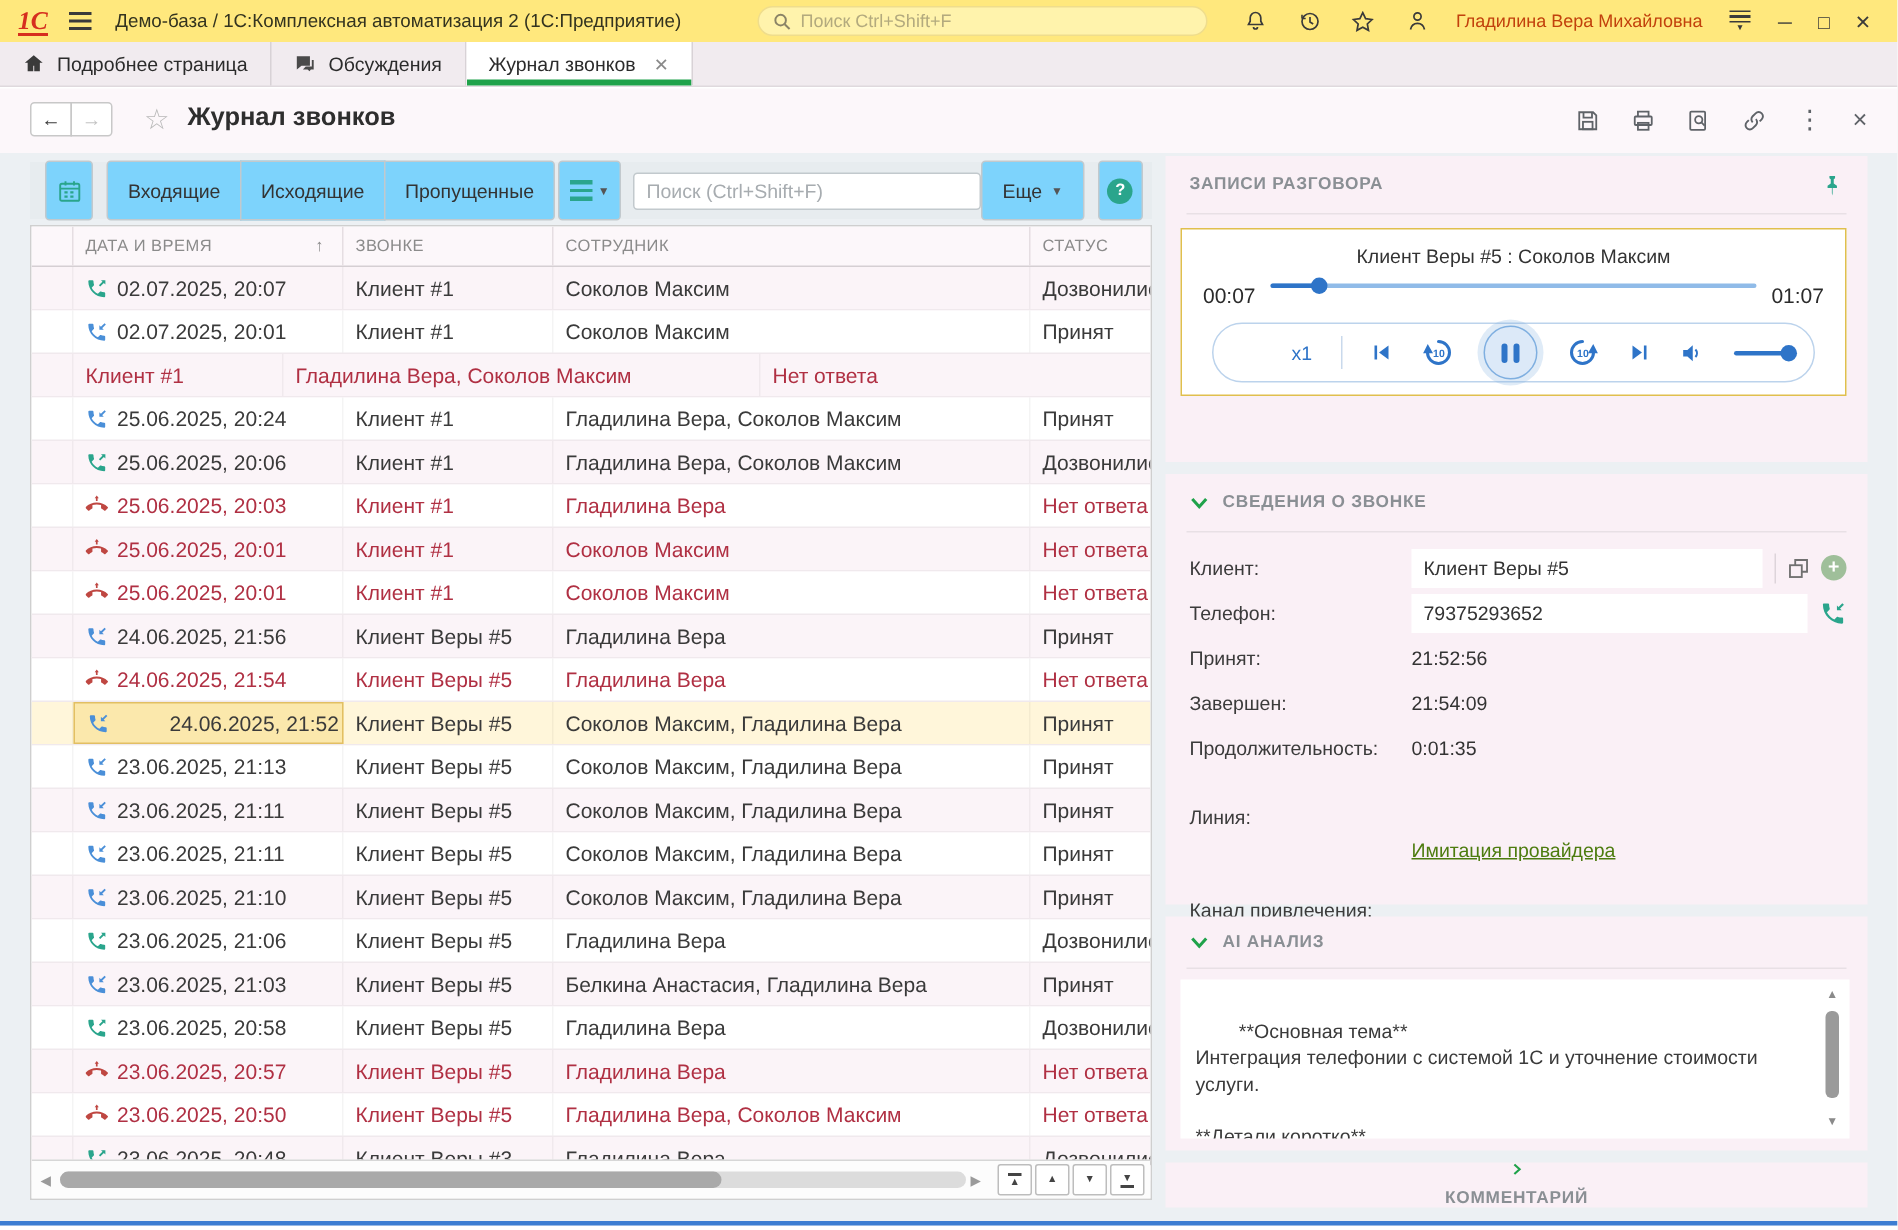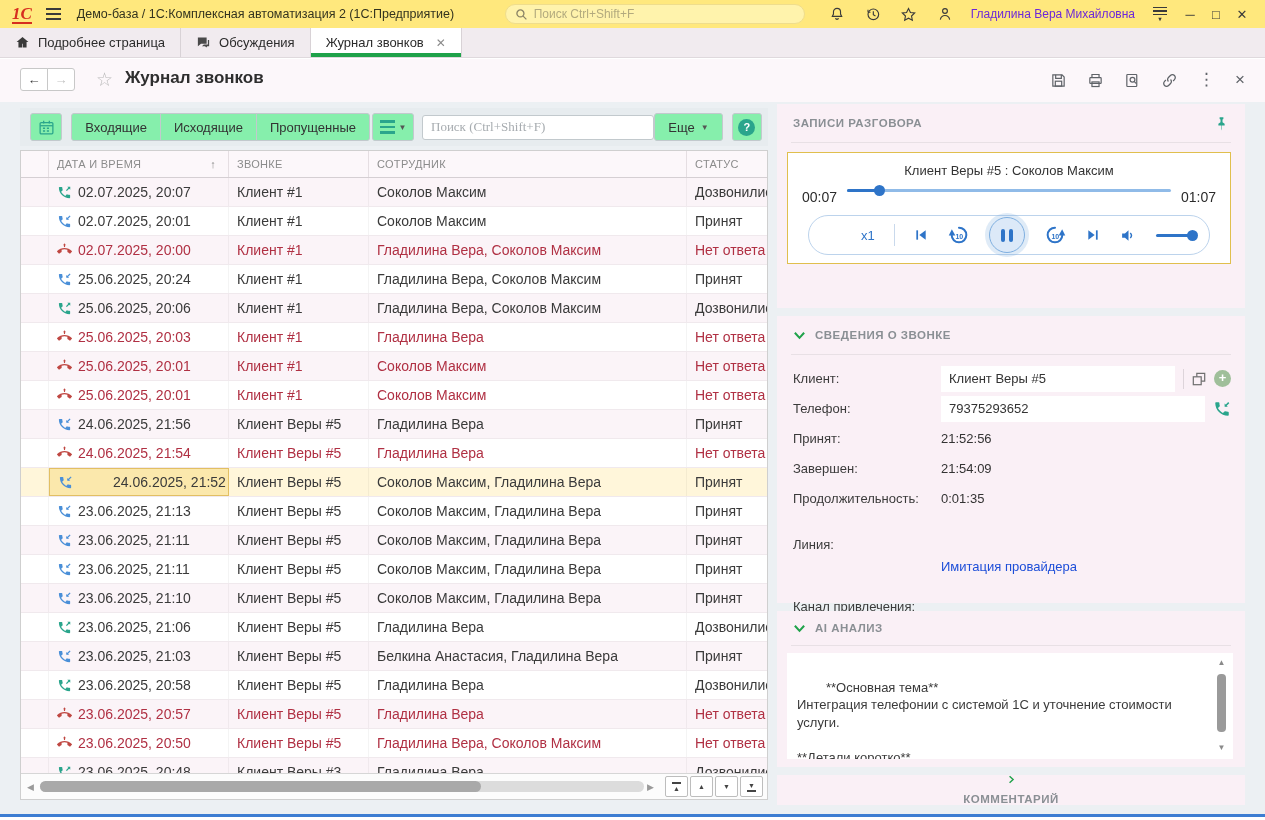--- a/index.html
+++ b/index.html
@@ -9,21 +9,21 @@
 
   
   .topbar { position:absolute; left:0; top:0; width:100%; height:28px; background:#FFE87D; display:flex; align-items:center; padding:0 10px 0 12px; }
   .logo1c { font-family:"Liberation Serif",serif; font-weight:bold; font-style:italic; font-size:17px; color:#D62E1F; border-bottom:2px solid #D62E1F; line-height:17px; margin-right:14px; }
   .burger { display:flex; flex-direction:column; gap:3px; margin-right:16px; cursor:pointer; }
   .burger i { display:block; width:15px; height:2px; background:#3a3a3a; }
   .wtitle { font-size:12.5px; color:#33331f; white-space:nowrap; }
   .tsearch { margin-left:auto; margin-right:14px; width:300px; height:20px; background:#FFF3AC; border:1px solid #EFDD8C; border-radius:10px; display:flex; align-items:center; padding:0 9px; gap:6px; }
   .tsearch span { font-size:12px; color:#B3AA7E; }
   .ticon { width:20px; height:20px; display:flex; align-items:center; justify-content:center; margin:0 8px; cursor:pointer; }
-  .uname { font-size:12px; color:#6d28d9; margin:0 8px; white-space:nowrap; }
+  .uname { font-size:12px; color:#c2410c; margin:0 8px; white-space:nowrap; }
   .svcmenu { display:flex; flex-direction:column; align-items:center; gap:2px; margin:0 10px; cursor:pointer;}
   .svcmenu i { display:block; width:14px; height:1.6px; background:#3a3a3a; }
   .svcmenu b { font-size:6px; color:#3a3a3a; line-height:4px; }
   .winbtn { font-size:13px; color:#3a3a3a; width:26px; text-align:center; cursor:pointer; }
 
   
   .tabbar { position:absolute; left:0; top:28px; width:100%; height:30px; background:#F1EBEF; border-bottom:1px solid #DFD9DD; display:flex; }
   .tab { display:flex; align-items:center; gap:8px; padding:0 15px; border-right:1px solid #D8D2D6; font-size:13px; color:#2b2b2b; cursor:pointer; }
   .tab.active { background:#fff; box-shadow:inset 0 -4px 0 #1FA24A; }
   .tabx { color:#8a8a8a; font-size:12px; margin-left:4px; }
@@ -38,31 +38,31 @@
   .ptitle { position:absolute; left:125px; top:9px; font-size:17px; font-weight:600; color:#2e2e2e; }
   .headicons { position:absolute; right:20px; top:12px; display:flex; gap:20px; align-items:center; }
   .hicon { cursor:pointer; color:#5f6368; font-size:15px; line-height:18px; }
 
   
   .content { position:absolute; left:0; top:102px; width:100%; height:715px; background:#ECF0F3; }
   .bottomedge { position:absolute; left:0; bottom:0; width:100%; height:3px; background:#3D7DD2; }
 
   
   .ltoolbar { position:absolute; left:20px; top:6px; width:748px; height:38px; background:#E7ECEF; display:flex; align-items:center; padding:0 6px 0 10px; }
-  .tbtn { background:#86efac; border:1px solid #C2C9CD; border-radius:3px; height:28px; font-size:13px; color:#333; display:flex; align-items:center; justify-content:center; padding:0 13px; cursor:pointer; white-space:nowrap; }
+  .tbtn { background:#7dd3fc; border:1px solid #C2C9CD; border-radius:3px; height:40px; font-size:13px; color:#333; display:flex; align-items:center; justify-content:center; padding:0 13px; cursor:pointer; white-space:nowrap; }
   .icobtn { width:33px; padding:0; }
   .seg { display:flex; margin-left:9px; }
   .seg .tbtn { border-radius:0; margin-left:-1px; }
   .seg .tbtn:first-child { border-radius:3px 0 0 3px; margin-left:0; }
   .seg .tbtn:last-child { border-radius:0 3px 3px 0; }
   .menubtn { margin-left:2px; width:42px; gap:4px; }
   .menubtn .bars { display:flex; flex-direction:column; gap:3px; }
   .menubtn .bars i { display:block; width:15px; height:2.4px; background:#2AA58C; }
   .caret { font-size:8px; color:#555; }
-  .lsearch { margin-left:8px; width:237px; height:25px; border:1px solid #C2C9CD; border-radius:3px; font-size:13px; padding:0 8px; color:#a16207; font-family:Liberation Serif, serif; background:#fff; }
+  .lsearch { margin-left:8px; width:237px; height:25px; border:1px solid #C2C9CD; border-radius:3px; font-size:13px; padding:0 8px; color:#a16207; font-family:Liberation Sans, sans-serif; background:#fff; }
   .lsearch::placeholder { color:#A7ACB0; }
   .morebtn { margin-left:auto; gap:6px; }
   .helpbtn { margin-left:9px; width:31px; padding:0; }
   .helpbtn .q { width:17px; height:17px; border-radius:50%; background:#2AA58C; color:#fff; font-size:11px; font-weight:bold; display:flex; align-items:center; justify-content:center; }
 
   
   .tablewrap { position:absolute; left:20px; top:48px; width:748px; height:650px; background:#fff; border:1px solid #CFCFCF; overflow:hidden; }
   .thead { display:flex; height:27px; background:#FCF7FA; border-bottom:1px solid #D5CFD3; align-items:center; font-size:11px; color:#8B8B8B; letter-spacing:.3px; }
   .thead .hc { height:100%; display:flex; align-items:center; padding-left:8px; border-right:1px solid #E5DEE2; }
   .sortarrow { margin-left:auto; padding-right:12px; font-size:11px; }
@@ -117,21 +117,21 @@
 
   
   .fields { padding:8px 14px 12px 16px; }
   .frow { display:flex; align-items:center; min-height:27px; margin-top:3px; font-size:13px; color:#3b3b3b; }
   .flabel { width:148px; flex:none; }
   .fbox { flex:1; height:26px; background:#fff; display:flex; align-items:center; padding-left:8px; color:#333; }
   .factions { display:flex; align-items:center; gap:8px; padding-left:8px; }
   .vline { width:1px; height:20px; background:#DDD4DA; }
   .pluscirc { width:17px; height:17px; border-radius:50%; background:#9FBF9A; color:#fff; font-size:13px; line-height:15px; text-align:center; font-weight:bold; cursor:pointer; }
   .fval { color:#333; }
-  .flink { color:#1d4ed8; cursor:pointer;margin-top:44px; }
+  .flink { color:#4d7c0f; text-decoration:underline; cursor:pointer;margin-top:44px; }
   .morerow { display:flex; align-items:center; gap:7px; margin-top:8px; font-size:13px; }
 
   
   .aibody { margin:8px 12px 12px 10px; height:106px; background:#fff; position:relative; padding:8px 30px 8px 10px; font-size:13px; line-height:1.35; color:#3a3a3a; white-space:pre-wrap; overflow:hidden; }
   .aiscroll { position:absolute; right:5px; top:5px; bottom:5px; width:13px; }
   .aiarrow { position:absolute; left:0; width:13px; text-align:center; font-size:8px; color:#8a8a8a; }
   .aithumb { position:absolute; left:2px; top:16px; width:9px; height:58px; background:#9a9a9a; border-radius:4px; }
 
   .commenthead { height:30px;flex-direction:column; }
 </style>
@@ -321,30 +321,20 @@
               </svg>
             </span>
             <span>02.07.2025, 20:01</span>
           </div>
           <div class="c2">Клиент #1</div>
           <div class="c3">Соколов Максим</div>
           <div class="c4">Принят</div>
         </div>
         <div class="trow missed alt">
           <div class="c0"></div>
-          <div class="c1">
-            <span class="ph">
-              <svg width="15" height="15" viewBox="0 0 24 24">
-                <path fill="#bf4742" d="M12 10c-1.6 0-3.2.3-4.6.7v3.1c0 .4-.2.7-.6.9-1 .5-1.9 1.1-2.7 1.9-.2.2-.4.3-.7.3-.3 0-.5-.1-.7-.3L.3 14.1c-.2-.2-.3-.4-.3-.7 0-.3.1-.5.3-.7C3.3 9.8 7.5 8 12 8s8.7 1.8 11.7 4.7c.2.2.3.4.3.7 0 .3-.1.5-.3.7l-2.4 2.5c-.2.2-.4.3-.7.3-.3 0-.5-.1-.7-.3-.8-.8-1.7-1.4-2.7-1.9-.3-.2-.6-.5-.6-.9v-3.1C15.2 10.3 13.6 10 12 10z"></path>
-                <path d="M12 6.5V2" stroke="#bf4742" stroke-width="1.8"></path>
-                <polygon points="9.8,3.4 14.2,3.4 12,0.4" fill="#bf4742"></polygon>
-              </svg>
-            </span>
-            <span>02.07.2025, 20:00</span>
-          </div>
           <div class="c2">Клиент #1</div>
           <div class="c3">Гладилина Вера, Соколов Максим</div>
           <div class="c4">Нет ответа</div>
         </div>
         <div class="trow in">
           <div class="c0"></div>
           <div class="c1">
             <span class="ph">
               <svg width="15" height="15" viewBox="0 0 24 24">
                 <path fill="#4a8fd8" d="M6.6 10.8c1.5 2.8 3.8 5.1 6.6 6.6l2.2-2.2c.3-.3.7-.4 1-.2 1.1.4 2.3.6 3.6.6.6 0 1 .4 1 1V20c0 .6-.4 1-1 1-9.4 0-17-7.6-17-17 0-.6.4-1 1-1h3.5c.6 0 1 .4 1 1 0 1.2.2 2.5.6 3.6.1.3 0 .7-.3 1z"></path>

